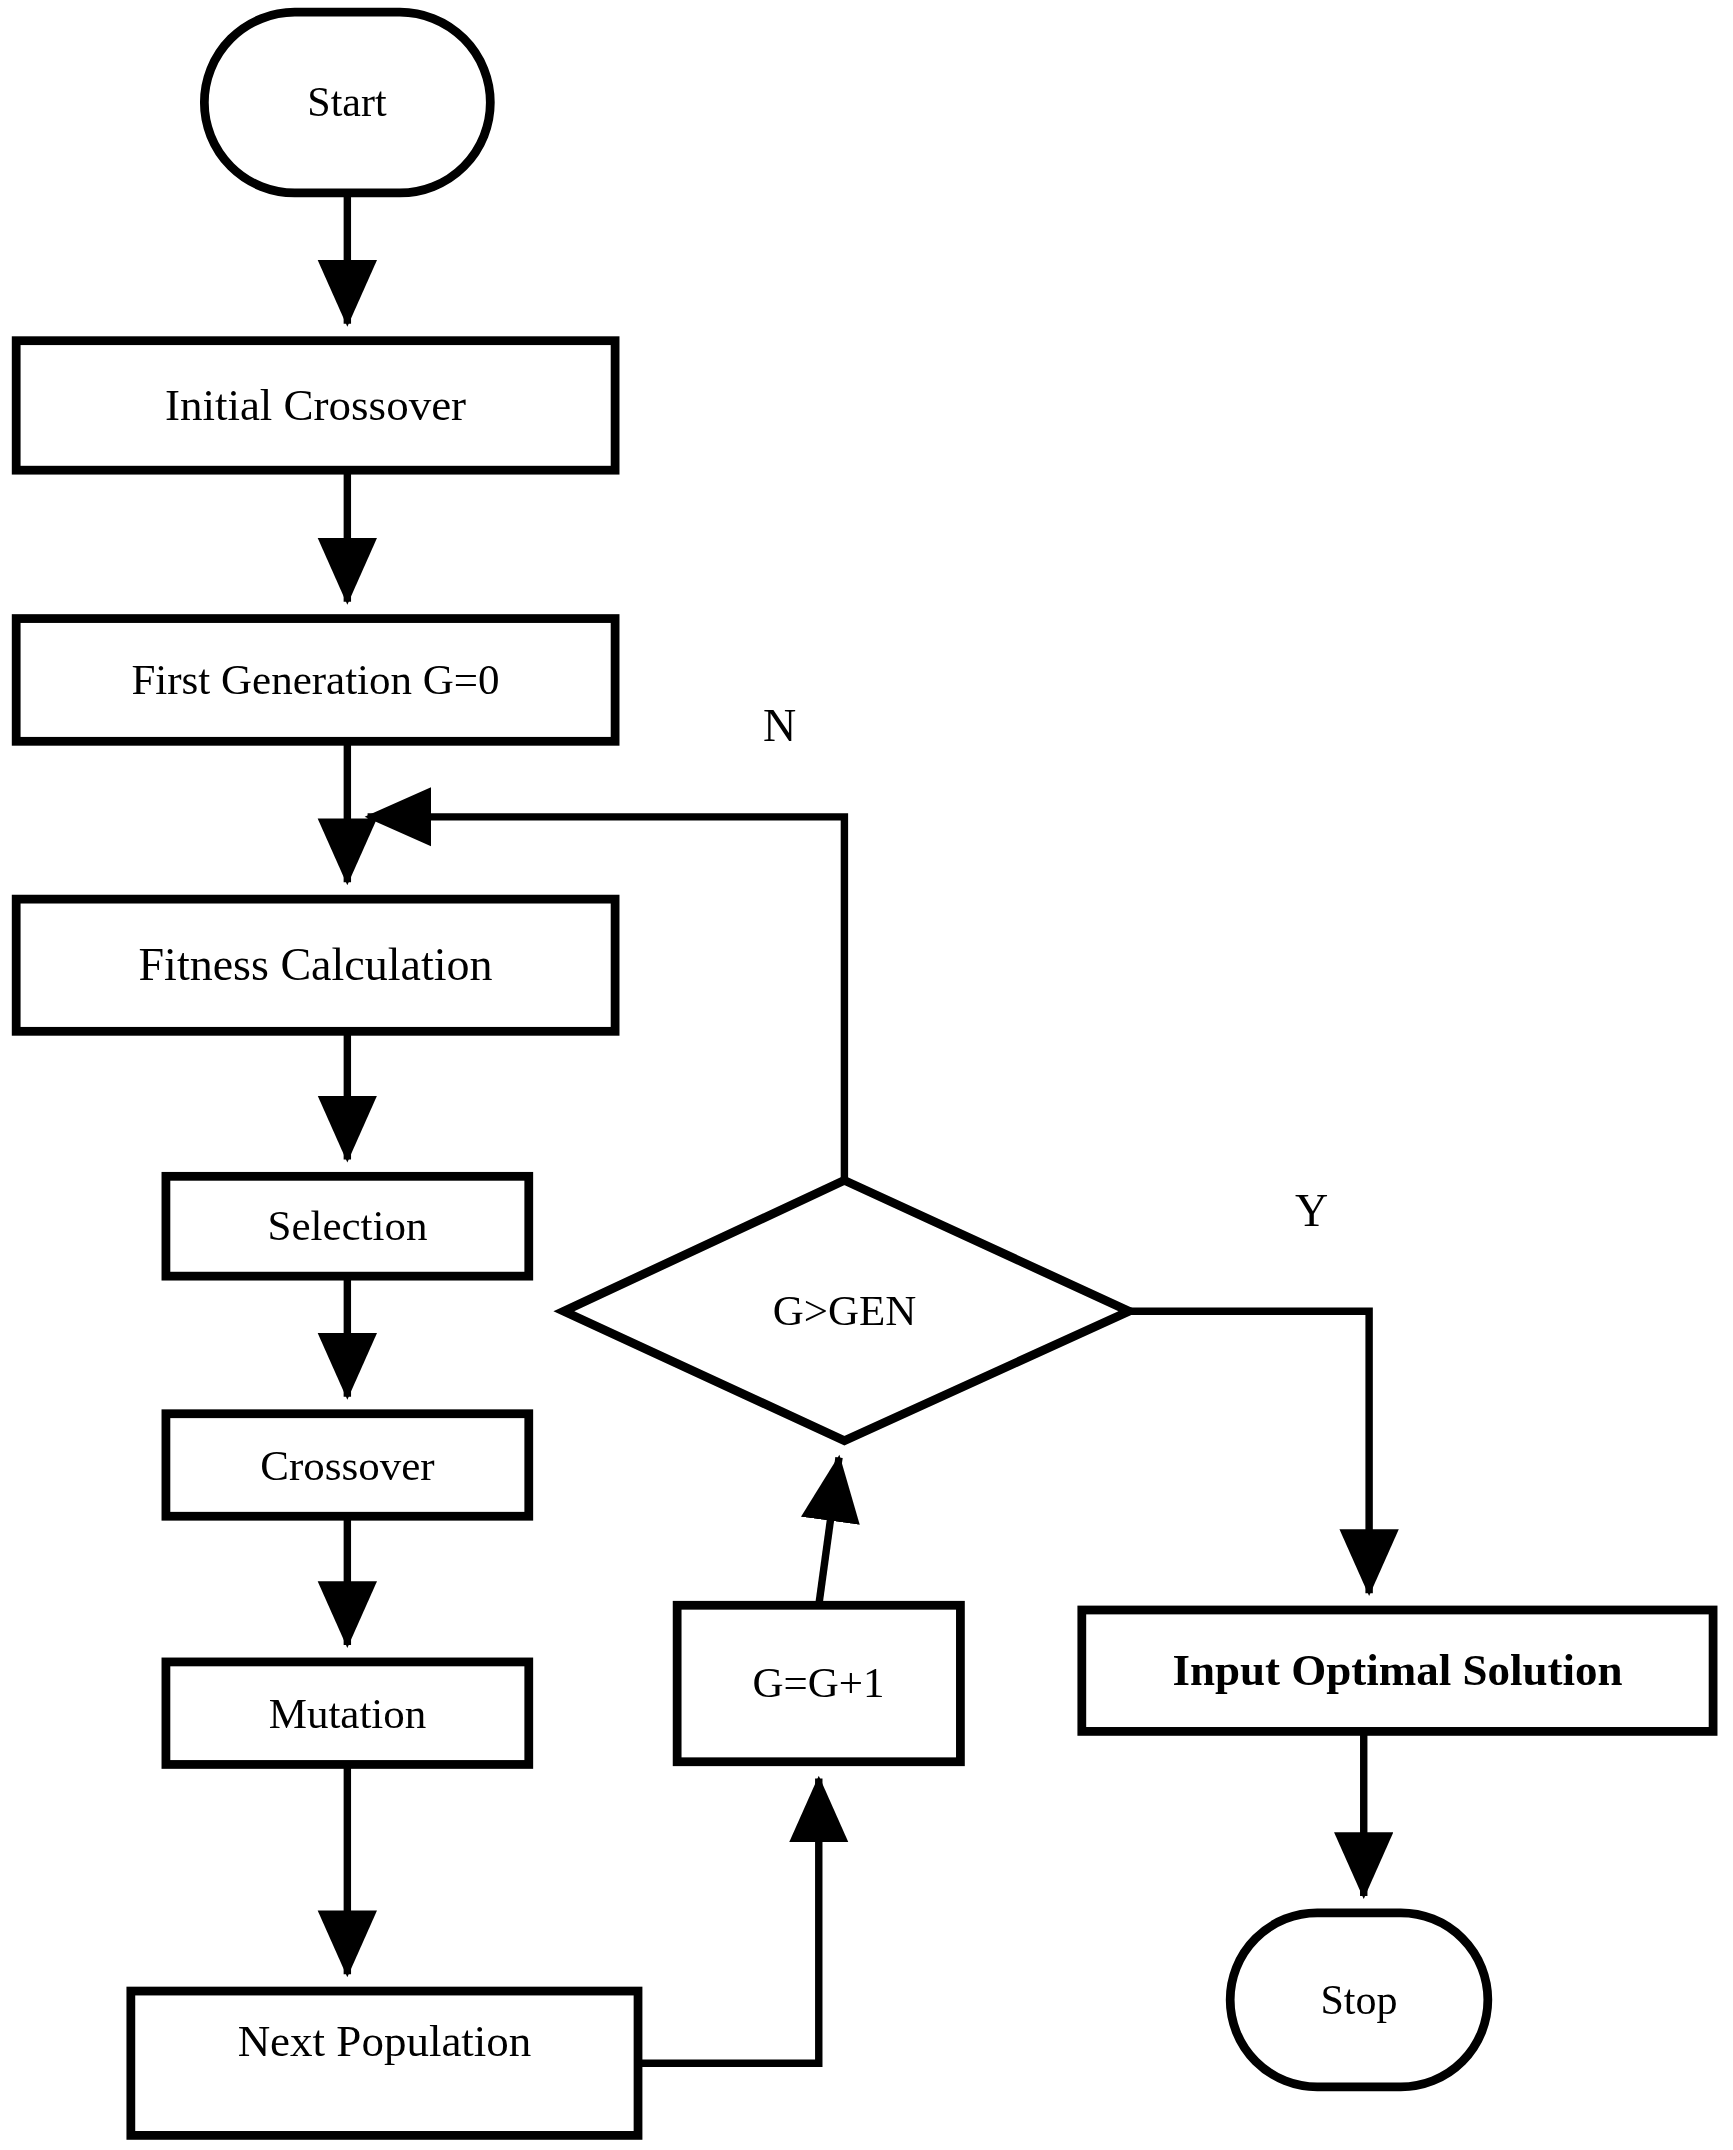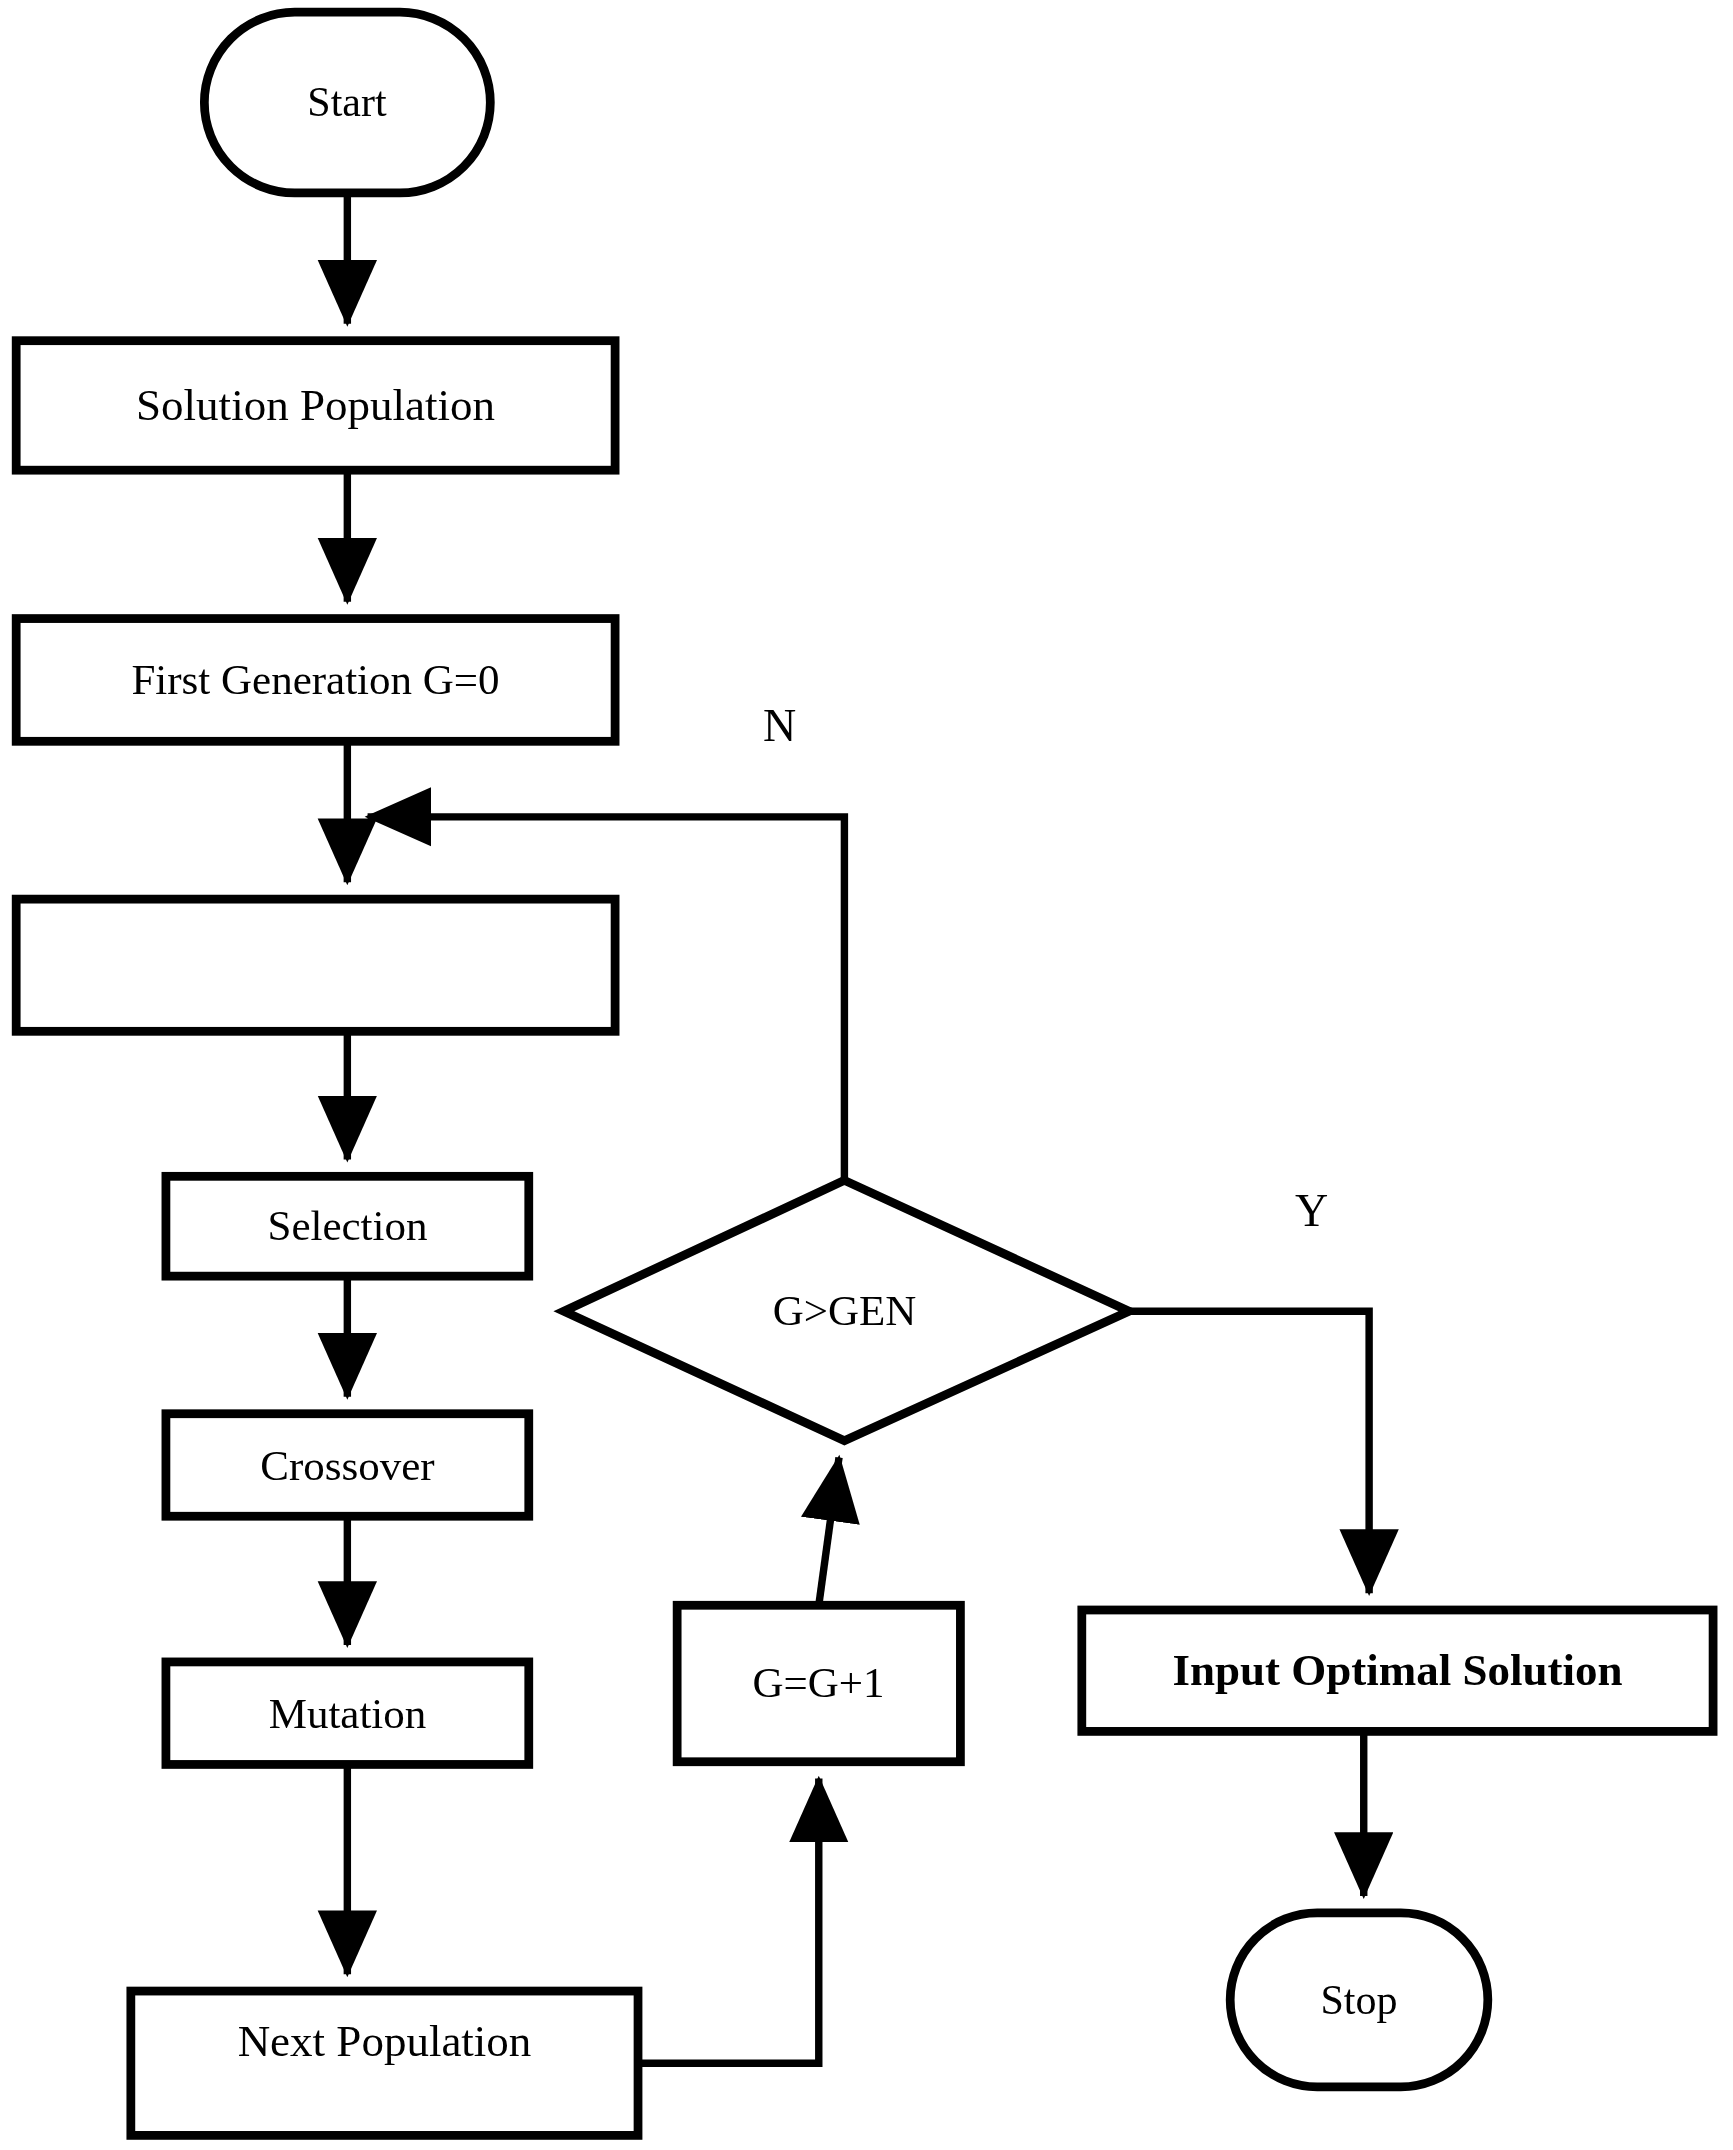--- a/index.html
+++ b/index.html
@@ -106,24 +106,25 @@
 
       <polyline points="1674,1944 2030,1944 2030,2362" marker-end="url(#arrowhead)"></polyline>
 
       <line x1="2022" y1="2566" x2="2022" y2="2811" marker-end="url(#arrowhead)"></line>
 
     </g>
   </svg>
 
   <div class="node-label" style="left:204px; top:12px; width:286px; height:181px; font-size:42px;">Start</div>
 
-  <div class="node-label" style="left:16px; top:341px; width:599px; height:129px; font-size:45px;">Solution Population</div>
+  <div class="node-label" style="left:16px; top:341px; width:599px; height:129px; font-size:45px;">Initial Crossover</div>
 
   <div class="node-label" style="left:16px; top:618px; width:599px; height:123px; font-size:43px;">First Generation G=0</div>
 
+  <div class="node-label" style="left:16px; top:899px; width:599px; height:132px; font-size:46px;">Fitness Calculation</div>
 
   <div class="node-label" style="left:166px; top:1176px; width:363px; height:100px; font-size:43px;">Selection</div>
 
   <div class="node-label" style="left:166px; top:1414px; width:363px; height:103px; font-size:43px;">Crossover</div>
 
   <div class="node-label" style="left:166px; top:1662px; width:363px; height:103px; font-size:43px;">Mutation</div>
 
   <div class="node-label" style="left:131px; top:1991px; width:507px; height:101px; font-size:45px;">Next Population</div>
 
   <div class="node-label" style="left:696px; top:1264px; width:297px; height:94px; font-size:43px;">G&gt;GEN</div>

